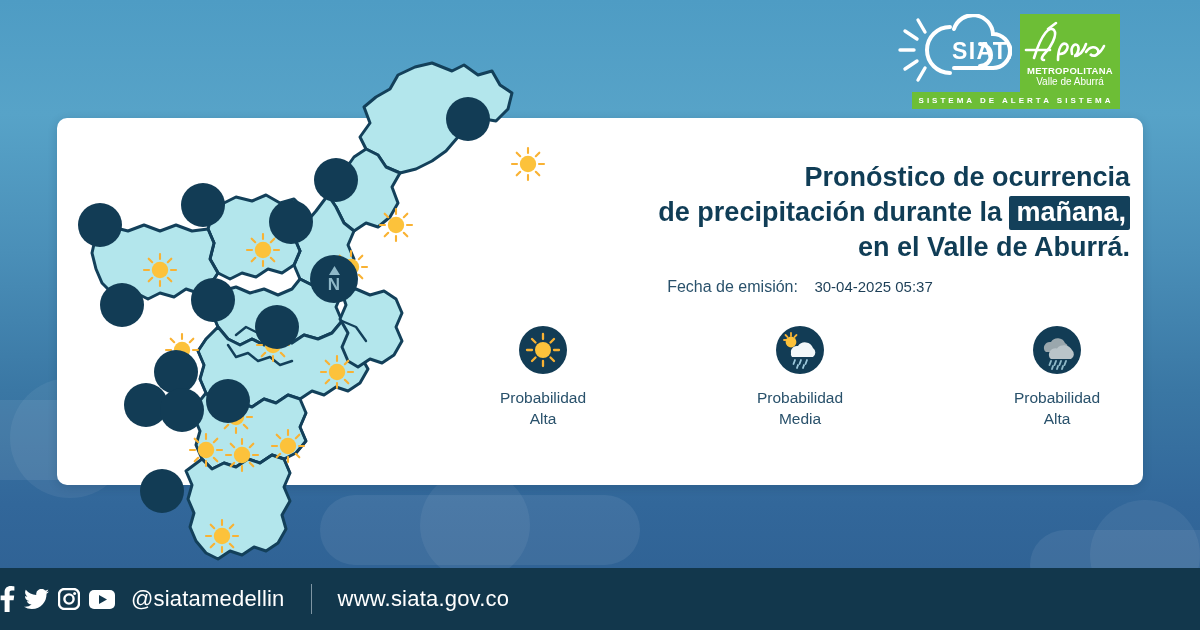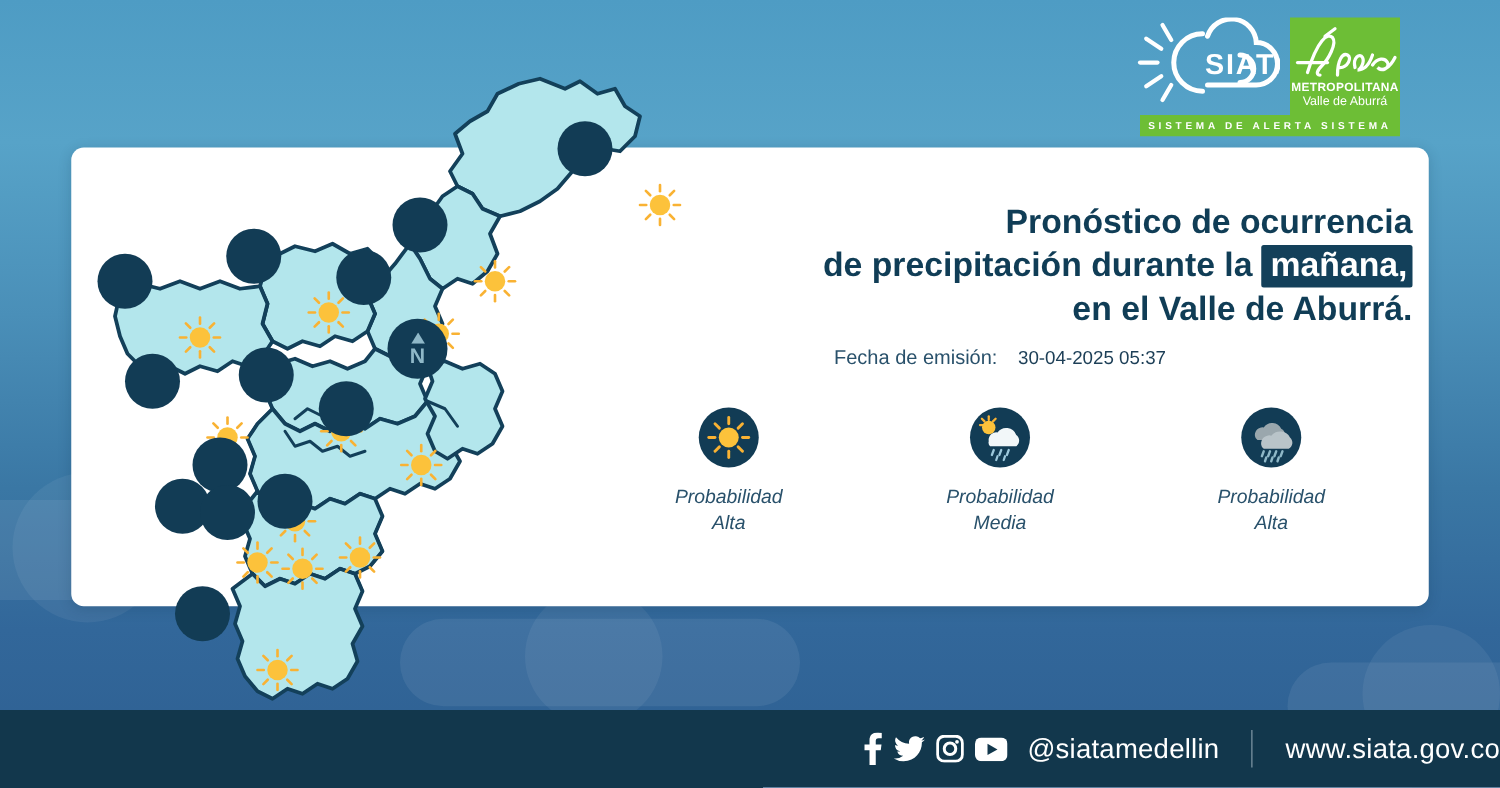--- a/index.html
+++ b/index.html
@@ -27,50 +27,50 @@
   }
 
   
   .map-layer { position:absolute; left:0; top:0; width:1200px; height:630px; pointer-events:none; }
   .map-layer svg { position:absolute; left:60px; top:45px; }
 
   
   .logos { position:absolute; right:80px; top:14px; display:flex; align-items:flex-start; gap:8px; }
   .siata-logo { width:120px; height:72px; }
   .area-logo {
-    width:88px; height:78px; background:#6dbe36;
+    width:100px; height:78px; background:#6dbe36;
     display:flex; flex-direction:column; align-items:center; justify-content:flex-end;
     padding-bottom:4px; position:relative;
   }
   .area-script { position:absolute; top:4px; left:0; right:0; height:48px; }
   .area-l1 { font-size:9.5px; font-weight:bold; color:#ffffff; letter-spacing:.3px; line-height:11px; }
   .area-l2 { font-size:10px; color:#ffffff; line-height:12px; }
   .tagline {
     position:absolute; right:80px; top:92px; width:208px; height:17px;
     background:#6dbe36; display:flex; align-items:center; justify-content:center;
   }
   .tagline span { font-size:8px; color:#ffffff; font-weight:bold; letter-spacing:3.0px; }
 
   
   .panel { position:absolute; left:470px; top:160px; width:660px; }
   .title { text-align:right; color:#103d56; font-weight:bold; font-size:27px; line-height:35px; }
   .hl { background:#13405a; color:#ffffff; padding:1px 4px 3px 7px; border-radius:2px; }
   .emitted { margin-top:13px; text-align:center; color:#29516b; font-size:16px; }
   .emitted .lbl { font-weight:normal; }
   .emitted .val { font-size:15px; color:#1d3f57;margin-left:12px; }
 
-  .legend { margin-top:30px; display:flex; justify-content:center; gap:72px;font-style:italic; }
+  .legend { margin-top:30px; display:flex; justify-content:center; gap:112px; }
   .legend-item { width:145px; display:flex; flex-direction:column; align-items:center; }
   .legend-ico { width:48px; height:48px; border-radius:50%; background:#123c55; position:relative; }
   .legend-lbl { margin-top:13px; text-align:center; color:#29516b; font-size:15.5px; line-height:21px; }
 
   
   .footer {
     position:absolute; left:0; bottom:0; width:1200px; height:62px;
-    background:#12374c; display:flex; align-items:center; justify-content:flex-end; gap:0;
+    background:#12374c; display:flex; align-items:center; justify-content:flex-start; gap:0;
   }
   .social { display:flex; align-items:center; gap:9px; }
   .handle { color:#ffffff; font-size:22px; margin-left:16px; letter-spacing:.2px; }
   .divider { width:1px; height:30px; background:#7e95a3; margin:0 26px; }
   .site { color:#ffffff; font-size:22px; letter-spacing:.2px; }
 </style>
 </head>
 <body>
 
 <div id="root">

